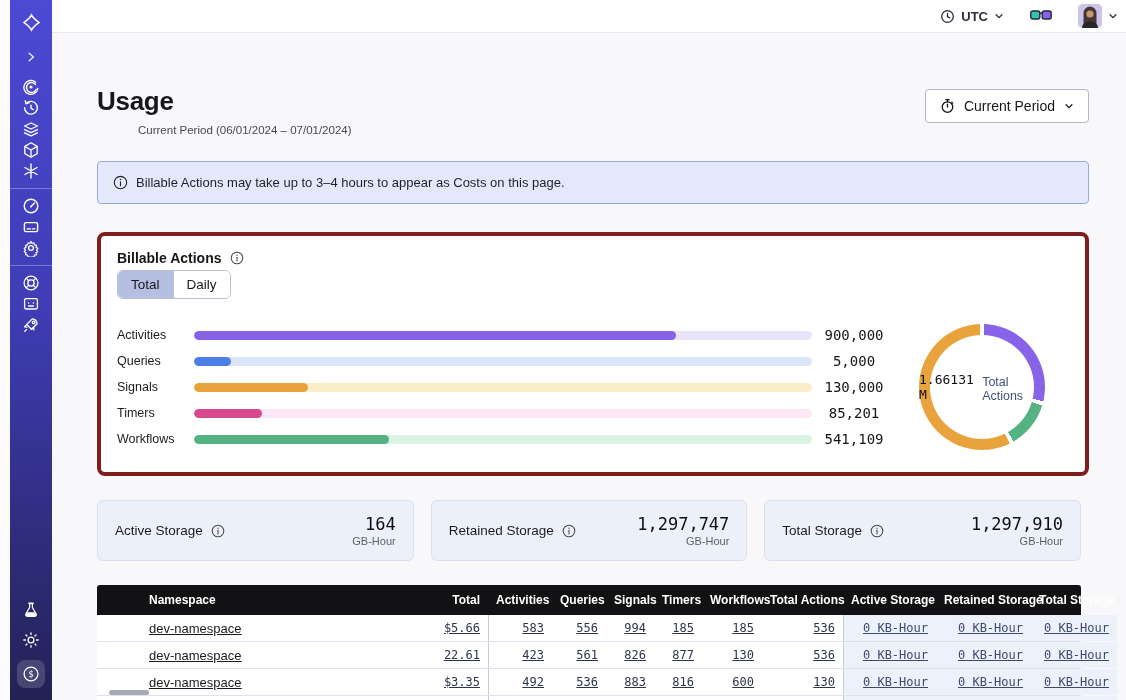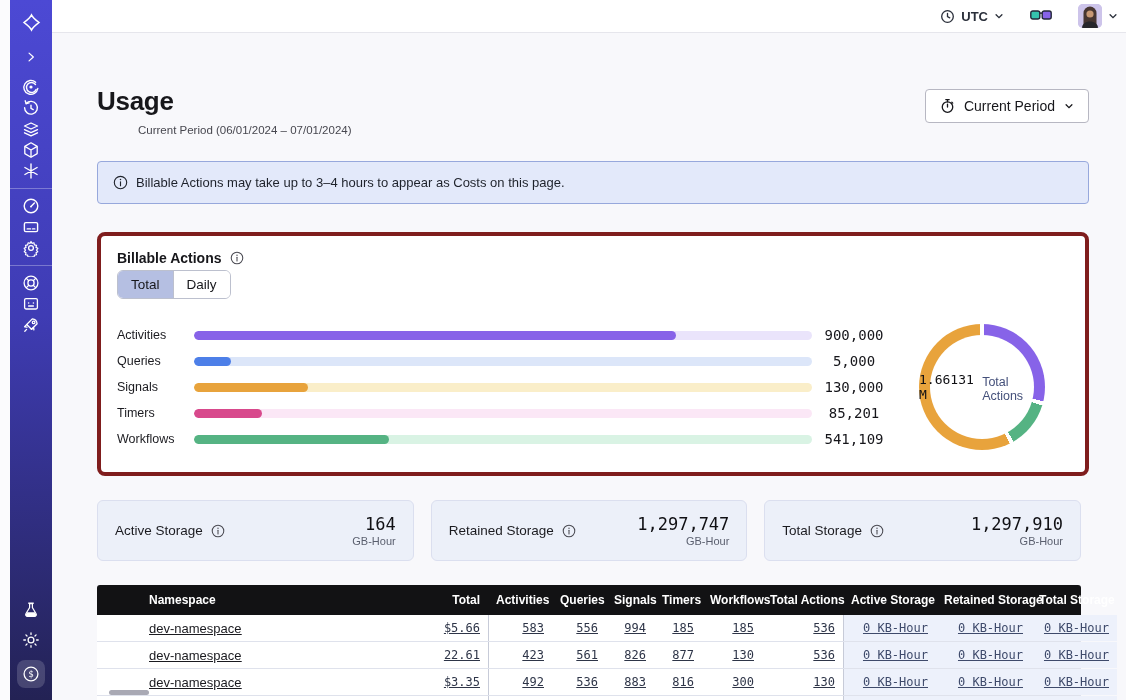--- a/index.html
+++ b/index.html
@@ -445,21 +445,21 @@
 
         <div class="t-grid t-row">
           <div class="c-ns">
             <a>dev-namespace</a>
           </div>
           <div>$3.35</div>
           <div class="div-left">492</div>
           <div>536</div>
           <div>883</div>
           <div>816</div>
-          <div>300</div>
+          <div>600</div>
           <div>130</div>
           <div class="c-store div-left">0 KB-Hour</div>
           <div class="c-store">0 KB-Hour</div>
           <div class="c-store">0 KB-Hour</div>
         </div>
       </div>
 
     <div class="t-grid t-row t-ghost">
       <div></div>
         <div></div>

